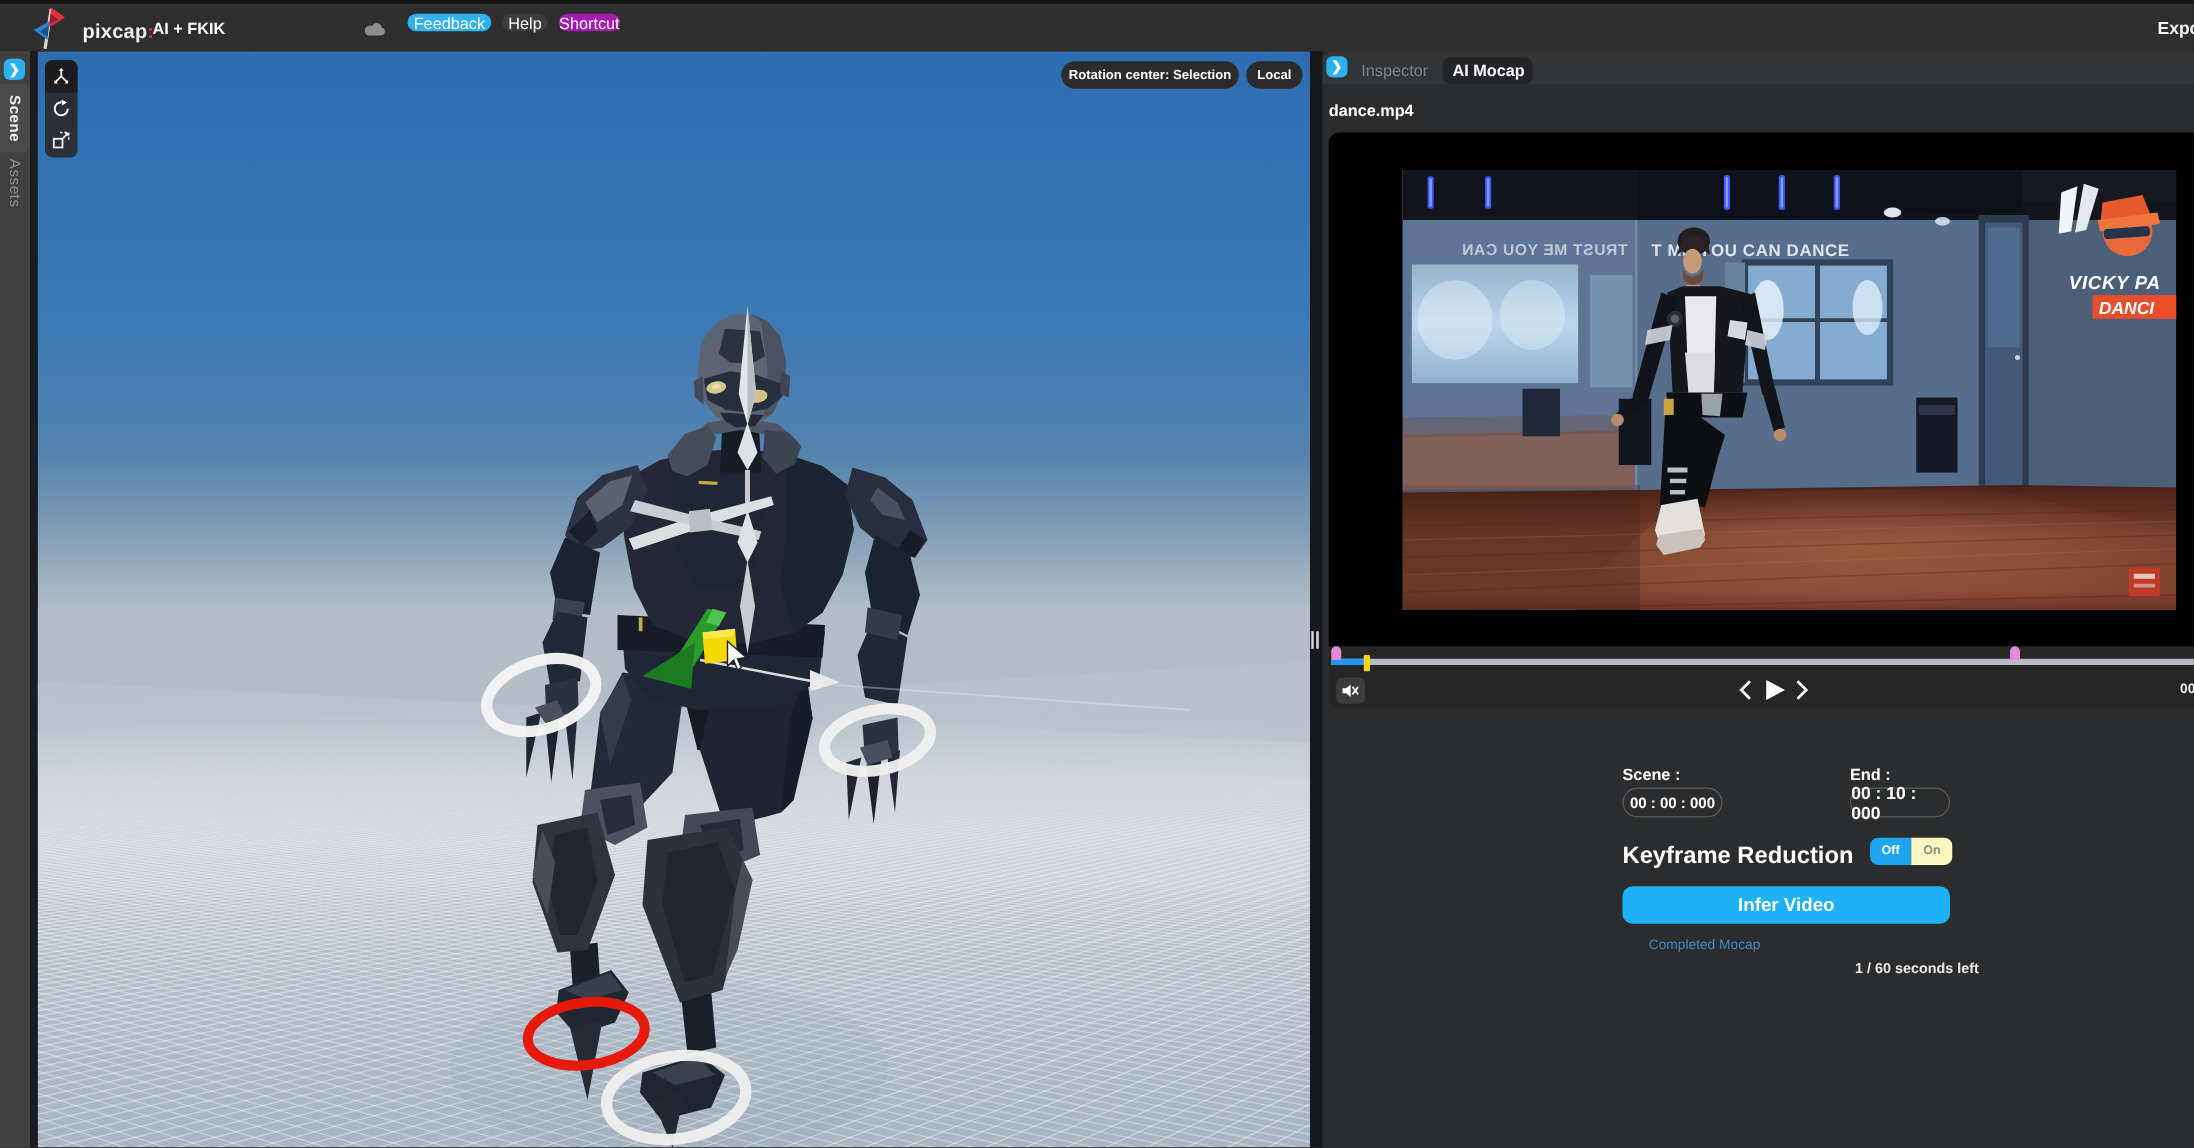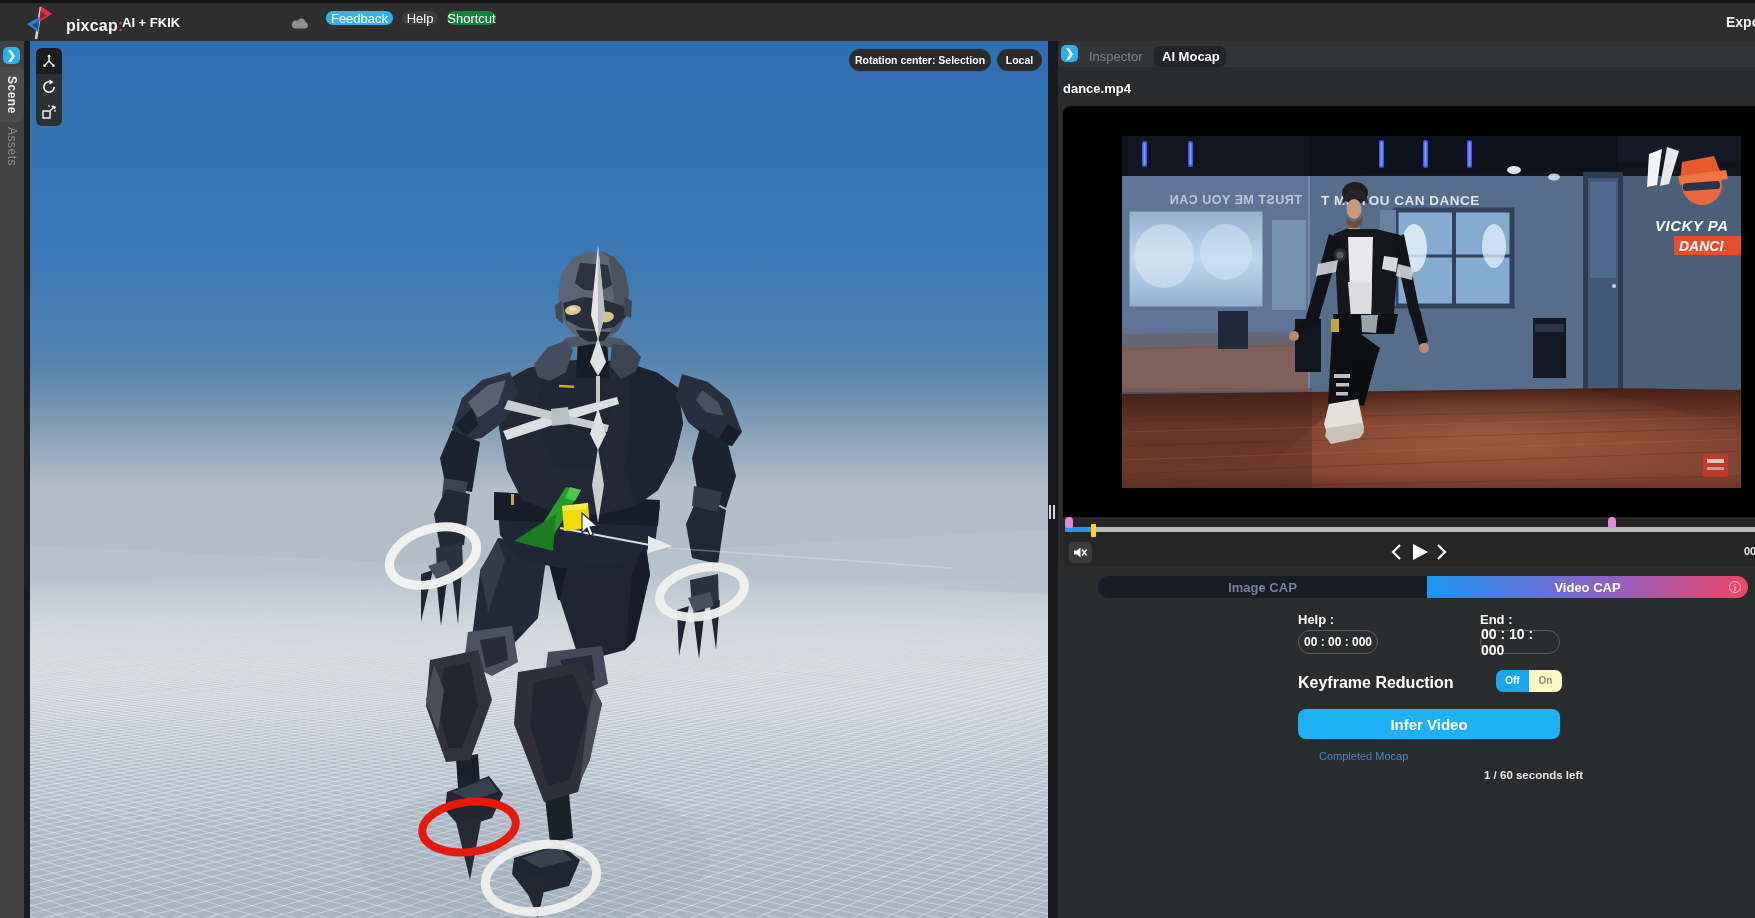--- a/index.html
+++ b/index.html
@@ -1684,21 +1684,21 @@
     <path d="M14.5 12 L2 19 L13 27 Z" fill="#2f7fd0"></path>
     <path d="M13.8 16 L7 20 L13.2 24.5 Z" fill="#1b4f86"></path>
   </svg>
   <div class="abs" style="left:66px;top:14px;color:#f2f2f2;font-weight:bold;font-size:16px;letter-spacing:.2px">pixcap<span style="color:#e23048">:</span></div>
   <div class="abs" style="left:122px;top:12px;color:#fff;font-weight:bold;font-size:13px">AI + FKIK</div>
   <svg class="abs" style="left:290px;top:13px" width="20" height="15" viewBox="0 0 20 15">
     <path d="M15.5 6.1 A4.2 4.2 0 0 0 7.6 4.8 A3.6 3.6 0 0 0 4.4 12.4 L15 12.4 A3.2 3.2 0 0 0 15.5 6.1 Z" fill="#8d8d8d"></path>
   </svg>
   <div class="tbtn" style="left:326px;width:67px;background:#2fb3f0">Feedback</div>
   <div class="tbtn" style="left:402px;width:36px;background:#3c3c3d">Help</div>
-  <div class="tbtn" style="left:447px;width:49px;background:#15803d">Shortcut</div>
+  <div class="tbtn" style="left:447px;width:49px;background:#a21caf">Shortcut</div>
   <div class="abs" style="left:1726px;top:11px;color:#f0f0f0;font-weight:bold;font-size:14px">Export</div>
 </div>
 
 <div id="sidebar">
   <div class="abs" style="left:3px;top:6px;width:17px;height:17px;border-radius:5px;background:#29b2ef;color:#fff;
     font-size:11px;font-weight:bold;display:flex;align-items:center;justify-content:center">❯</div>
   <div class="abs" style="left:0;top:26px;width:24px;height:55px;background:#4a4a4a;border-radius:0 6px 6px 0;
      display:flex;align-items:center;justify-content:center">
     <span style="writing-mode:vertical-rl;color:#f0f0f0;font-size:12px;font-weight:bold;letter-spacing:.5px">Scene</span>
   </div>
@@ -1875,33 +1875,26 @@
       </svg>
     </div>
     <svg class="abs" style="left:327px;top:437px" width="58" height="18" viewBox="0 0 58 18">
       <path d="M10 2 L3 9 L10 16" stroke="#fff" stroke-width="2.2" fill="none"></path>
       <polygon points="23,1 38,9 23,17" fill="#fff"></polygon>
       <path d="M48 2 L55 9 L48 16" stroke="#fff" stroke-width="2.2" fill="none"></path>
     </svg>
     <div class="abs" style="left:681px;top:439px;color:#eee;font-size:11px;font-weight:bold;white-space:nowrap">00:00</div>
   </div>
 
-  <div class="abs" style="left:40px;top:535px;width:650px;height:22px;border-radius:11px;overflow:hidden">
-    <div class="abs" style="left:0;top:0;width:329px;height:22px;background:#181c24"></div>
-    <div class="abs" style="left:329px;top:0;width:321px;height:22px;background:linear-gradient(90deg,#1e96f2,#8a63c8 55%,#ef4765)"></div>
-    <div class="abs" style="left:0;top:4px;width:329px;text-align:center;color:#76809a;font-size:13px;font-weight:bold">Image CAP</div>
-    <div class="abs" style="left:329px;top:4px;width:321px;text-align:center;color:#fff;font-size:13px;font-weight:bold">Video CAP</div>
-    <div class="abs" style="left:631px;top:5px;width:12px;height:12px;border-radius:50%;border:1.5px solid #ffb3c8;color:#ffb3c8;font-size:9px;font-weight:bold;text-align:center;line-height:12px">i</div>
-  </div>
-
-  <div class="abs" style="left:240px;top:571px;color:#fff;font-size:13px;font-weight:bold">Help :</div>
+
+  <div class="abs" style="left:240px;top:571px;color:#fff;font-size:13px;font-weight:bold">Scene :</div>
   <div class="abs" style="left:422px;top:571px;color:#fff;font-size:13px;font-weight:bold">End :</div>
   <div class="abs" style="left:240px;top:589px;width:80px;height:24px;border:1.5px solid #5c5c5c;border-radius:12px;color:#fff;font-size:12px;font-weight:bold;display:flex;align-items:center;justify-content:center">00 : 00 : 000</div>
   <div class="abs" style="left:422px;top:589px;width:80px;height:24px;border:1.5px solid #5c5c5c;border-radius:12px;color:#fff;font-size:14px;font-weight:bold;display:flex;align-items:center;justify-content:center">00 : 10 : 000</div>
-  <div class="abs" style="left:240px;top:633px;color:#fff;font-size:16px;font-weight:bold">Keyframe Reduction</div>
+  <div class="abs" style="left:240px;top:633px;color:#fff;font-size:19px;font-weight:bold">Keyframe Reduction</div>
   <div class="abs" style="left:438px;top:629px;width:66px;height:22px;border-radius:7px;overflow:hidden">
     <div class="abs" style="left:0;top:0;width:33px;height:22px;background:#1ba7f0;color:#fff;font-size:10px;font-weight:bold;text-align:center;line-height:22px">Off</div>
     <div class="abs" style="left:33px;top:0;width:33px;height:28px;background:#fef9c3;color:#87898c;font-size:10px;font-weight:bold;text-align:center;line-height:22px">On</div>
   </div>
   <div class="abs" style="left:240px;top:668px;width:262px;height:30px;background:#1fb1f5;border-radius:8px;color:#fff;font-size:15px;font-weight:bold;display:flex;align-items:center;justify-content:center">Infer Video</div>
   <div class="abs" style="left:261px;top:709px;color:#4585c4;font-size:11px">Completed Mocap</div>
   <div class="abs" style="left:426px;top:728px;color:#e8e8e8;font-size:11.5px;font-weight:bold">1 / 60 seconds left</div>
 </div>
 <div class="abs" style="left:1049px;top:505px;width:2px;height:14px;background:#d8d8d8"></div>
 <div class="abs" style="left:1053px;top:505px;width:2px;height:14px;background:#d8d8d8"></div>

